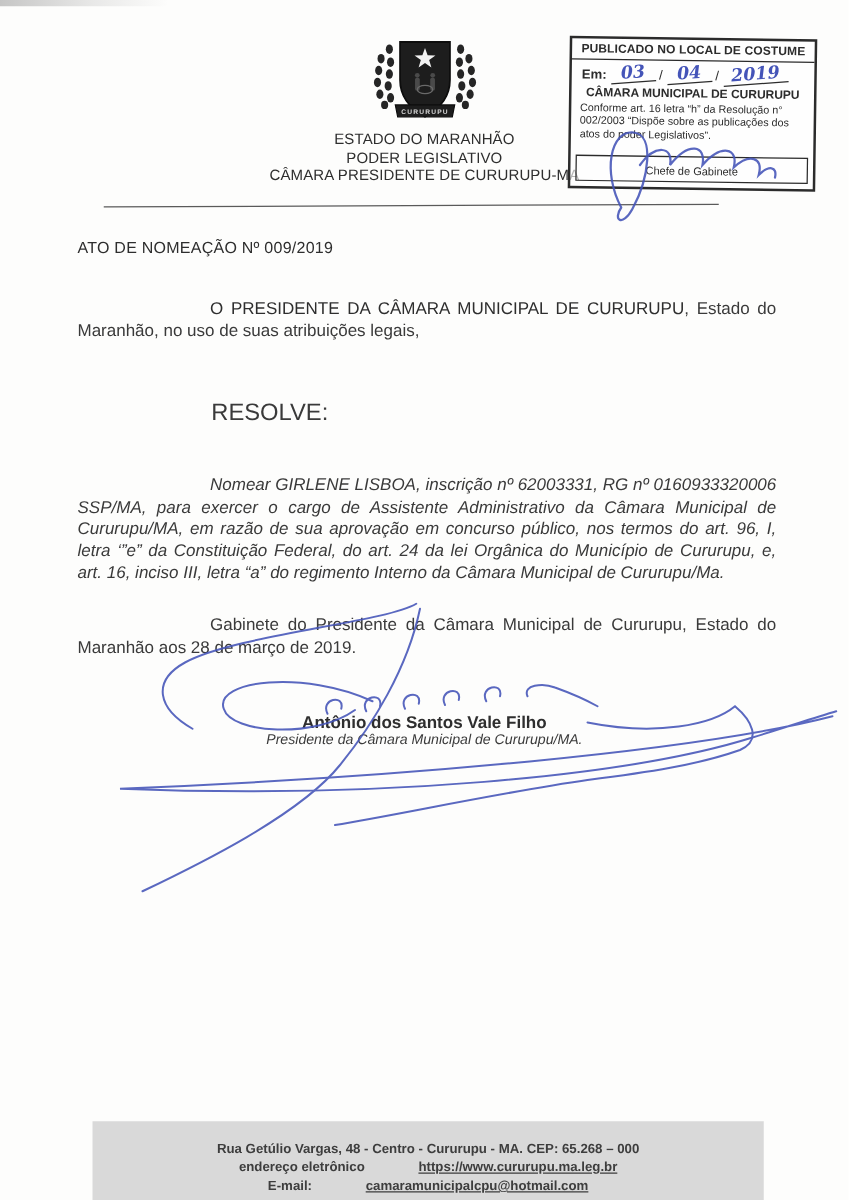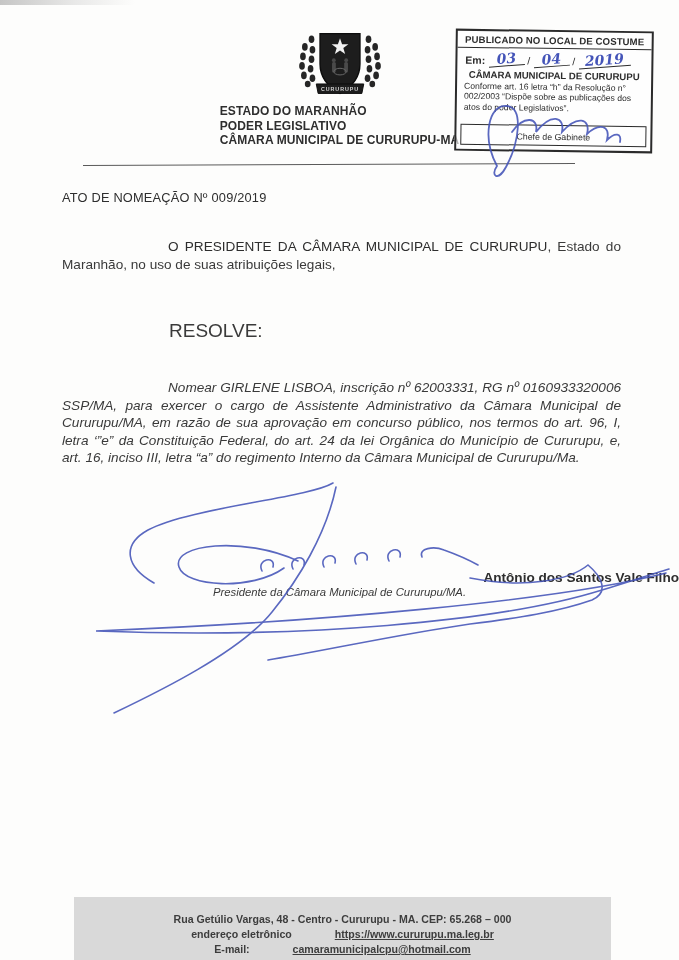--- a/index.html
+++ b/index.html
@@ -18,21 +18,21 @@
   .page{position:relative;width:679px;height:960px;background:#fdfdfc;overflow:hidden;}
 
   
   .scan-artifact{position:absolute;top:0;left:0;width:135px;height:5px;
     background:linear-gradient(90deg,rgba(130,130,130,.45),rgba(170,170,170,.25) 55%,rgba(200,200,200,0));}
 
   
   .header-org{position:absolute;top:26px;left:0;width:100%;
     display:flex;flex-direction:column;align-items:center;}
   .crest{width:96px;height:76px;}
-  .org-lines{margin-top:2px;font-weight:bold;
+  .org-lines{margin-top:2px;text-align:center;font-weight:normal;
     font-size:12px;line-height:14.5px;color:#2e2e2e;letter-spacing:.1px;}
   .sep-line{position:absolute;top:164px;left:83px;width:492px;
     border-top:1.6px solid #5a5a5a;transform:rotate(-.25deg);}
 
   
   .stamp{position:absolute;top:30px;right:26px;width:198px;
     border:2px solid var(--stamp-border);background:rgba(255,255,255,.65);
     transform:rotate(.8deg);color:#2c2c2c;}
   .stamp-title{font-weight:bold;font-size:9.6px;text-align:center;
     padding:3px 1px 2px;border-bottom:1.6px solid var(--stamp-border);
@@ -62,21 +62,21 @@
     text-indent:106px;color:#3a3a3a;}
   .p1{top:238px;}
   .resolve{position:absolute;top:320px;left:169px;
     font-size:19px;color:#3a3a3a;}
   .p2{top:379px;font-style:italic;}
   .p3{top:491px;}
   .bold{font-weight:normal;color:#2e2e2e;}
 
   
   .sig-block{position:absolute;top:570px;left:0;width:100%;text-align:center;}
-  .sig-name{font-weight:bold;font-size:13.6px;color:#2e2e2e;text-align:right;}
+  .sig-name{font-weight:bold;font-size:13.6px;color:#2e2e2e;}
   .sig-role{font-size:11.3px;margin-top:1px;color:#3a3a3a;font-style:italic;}
 
   
   .ink-overlay{position:absolute;top:0;left:0;width:679px;height:960px;
     pointer-events:none;color:var(--ink-blue);}
 
   
   .footer{position:absolute;top:897px;left:74px;width:537px;
     background:var(--footer-bg);text-align:center;
     font-weight:bold;font-size:10.6px;line-height:15px;color:#3d3d3d;
@@ -130,21 +130,21 @@
           <rect x="54.4" y="38" width="4" height="11" rx="1.6"></rect>
       </g>
       <ellipse cx="50" cy="48" rx="6.5" ry="3.5" fill="none" stroke="#6a6a6a" stroke-width="1"></ellipse>
 
       <path d="M25 61 L75 61 L73 71 L27 71 Z" fill="#1d1d1d" stroke="#0d0d0d" stroke-width="1"></path>
       <text x="50" y="68.4" text-anchor="middle" font-size="5.6" font-family="Liberation Sans, sans-serif" font-weight="bold" fill="#d8d8d8" letter-spacing="1">CURURUPU</text>
     </svg>
     <div class="org-lines">
       <div>ESTADO DO MARANHÃO</div>
       <div>PODER LEGISLATIVO</div>
-      <div>CÂMARA MUNICIPAL DE CURURUPU-MA</div>
+      <div>CÂMARA PRESIDENTE DE CURURUPU-MA</div>
     </div>
   </div>
 
   <div class="sep-line"></div>
 
   <div class="stamp">
     <div class="stamp-title">PUBLICADO NO LOCAL DE COSTUME</div>
     <div class="stamp-em">
       <span>Em:</span>
       <span class="date-part">03</span>
@@ -161,20 +161,21 @@
   </div>
 
   <div class="doc-title">ATO DE NOMEAÇÃO Nº 009/2019</div>
 
   <p class="para p1"><span class="bold">O PRESIDENTE DA CÂMARA MUNICIPAL DE CURURUPU</span><span>, Estado do Maranhão, no uso de suas atribuições legais,</span></p>
 
   <div class="resolve">RESOLVE:</div>
 
   <p class="para p2">Nomear GIRLENE LISBOA, inscrição nº 62003331, RG nº 0160933320006 SSP/MA, para exercer o cargo de Assistente Administrativo da Câmara Municipal de Cururupu/MA, em razão de sua aprovação em concurso público, nos termos do art. 96, I, letra ‘”e” da Constituição Federal, do art. 24 da lei Orgânica do Município de Cururupu, e, art. 16, inciso III, letra “a” do regimento Interno da Câmara Municipal de Cururupu/Ma.</p>
 
+  <p class="para p3">Gabinete do Presidente da Câmara Municipal de Cururupu, Estado do Maranhão aos 28 de março de 2019.</p>
 
   <div class="sig-block">
     <div class="sig-name">Antônio dos Santos Vale Filho</div>
     <div class="sig-role">Presidente da Câmara Municipal de Cururupu/MA.</div>
   </div>
 
   <svg class="ink-overlay" viewBox="0 0 679 960">
     <g fill="none" stroke="currentColor" stroke-width="1.6" stroke-linecap="round" opacity=".88">
 
       <g stroke-width="1.8">

